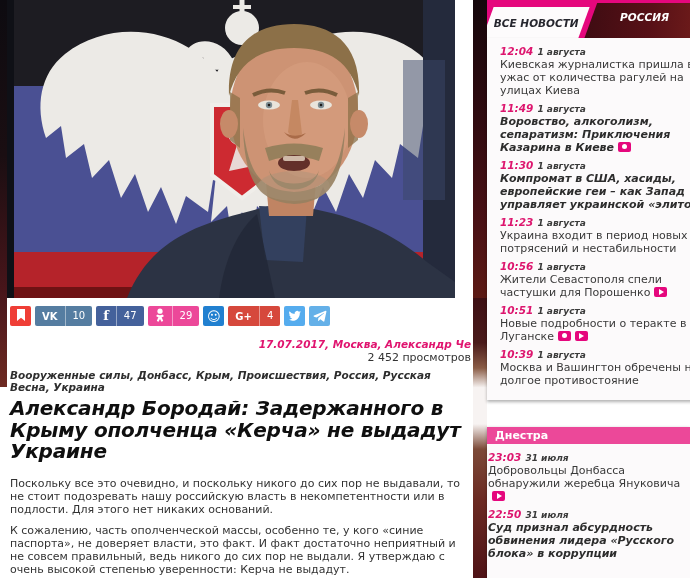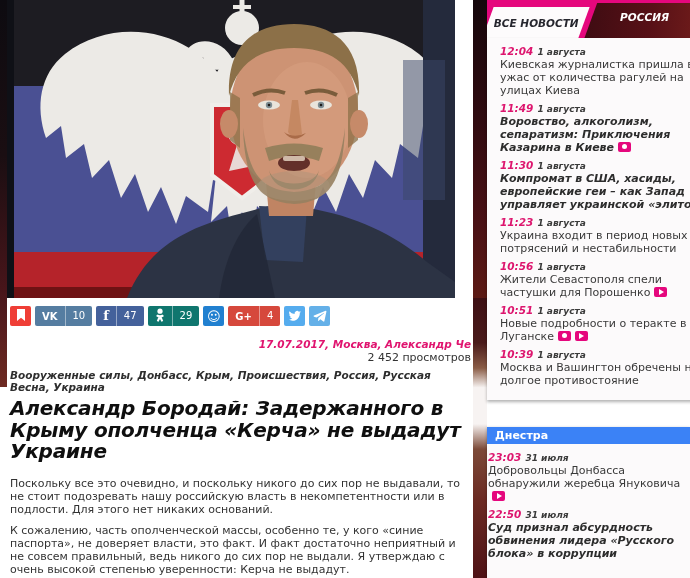--- a/index.html
+++ b/index.html
@@ -22,21 +22,21 @@
 
   
   .share-row{display:flex;align-items:center;gap:4px;height:20px;}
   .sb{display:flex;align-items:center;justify-content:center;height:20px;border-radius:2px;color:#fff;cursor:pointer;}
   .sb.sq{width:21px;}
   .sb.wide{padding:0 0 0 7px;}
   .sb .lbl{font-size:10px;font-weight:bold;}
   .sb .fbl{font-family:"DejaVu Serif","Liberation Serif",serif;font-size:13px;font-weight:bold;margin-top:-1px;}
   .sb .cnt{font-size:10px;border-left:1px solid rgba(255,255,255,.45);padding:8px 7px;margin-left:7px;line-height:20px;}
   .sb-red{background:#ef3e36;}.sb-vk{background:#557da1;}.sb-fb{background:#44619b;}
-  .sb-ok{background:#0f766e;align-items:center;}.sb-mm{background:#2180d0;font-size:13px;}.sb-gp{background:#d6483c;}
+  .sb-ok{background:#ec4899;align-items:center;}.sb-mm{background:#2180d0;font-size:13px;}.sb-gp{background:#d6483c;}
   .sb-tw{background:#55acee;}.sb-tg{background:#64b0e8;}
 
   
   .meta{margin-top:3px;text-align:right;}
   .meta .dateline{color:#e0146f;font-size:10.5px;font-weight:bold;font-style:italic;margin-top:12px;}
   .meta .views{color:#333;font-size:11px;margin-top:1px;}
   .tagline{margin-top:5px;font-size:10.5px;font-weight:bold;font-style:italic;color:#2e2e2e;}
   .title{margin-top:5px;font-size:20px;line-height:1.08;font-weight:bold;font-style:italic;color:#0f0f0f;letter-spacing:-.2px;}
 
   
@@ -62,21 +62,21 @@
   .nm .time{color:#dd156e;margin-right:4px;}
   .nm .date{color:#3a3a3a;font-size:9px;}
   .nt{font-size:11px;line-height:1.18;color:#3a3a3a;margin-top:1px;}
   .nt.featured{font-weight:bold;font-style:italic;color:#2d2d2d;}
   .ic{display:inline-block;width:13px;height:10px;background:#e5077d;border-radius:2px;position:relative;vertical-align:-1px;margin-left:4px;}
   .ic.cam::after{content:"";position:absolute;left:4px;top:2.5px;width:5px;height:5px;border-radius:50%;background:#fff;}
   .ic.vid::after{content:"";position:absolute;left:4.5px;top:2px;border-left:5px solid #fff;border-top:3px solid transparent;border-bottom:3px solid transparent;}
 
   .section-dnestr{position:absolute;top:427px;left:0;width:203px;height:151px;overflow:hidden;
     background:#fcfafb;box-shadow:0 1px 3px rgba(0,0,0,.3);}
-  .sec-header{height:17px;line-height:17px;background:#3b82f6;color:#fff;font-size:11px;font-weight:bold;padding-left:8px;cursor:pointer;}
+  .sec-header{height:17px;line-height:17px;background:#ec4899;color:#fff;font-size:11px;font-weight:bold;padding-left:8px;cursor:pointer;}
   .sec-body{padding:8px 6px 0 1px;}
 </style>
 </head>
 <body>
 
 <div class="page">
 
   <div class="strip-left"></div>
   <div class="strip-photo-right"></div>
   <div class="strip-gutter"></div>

